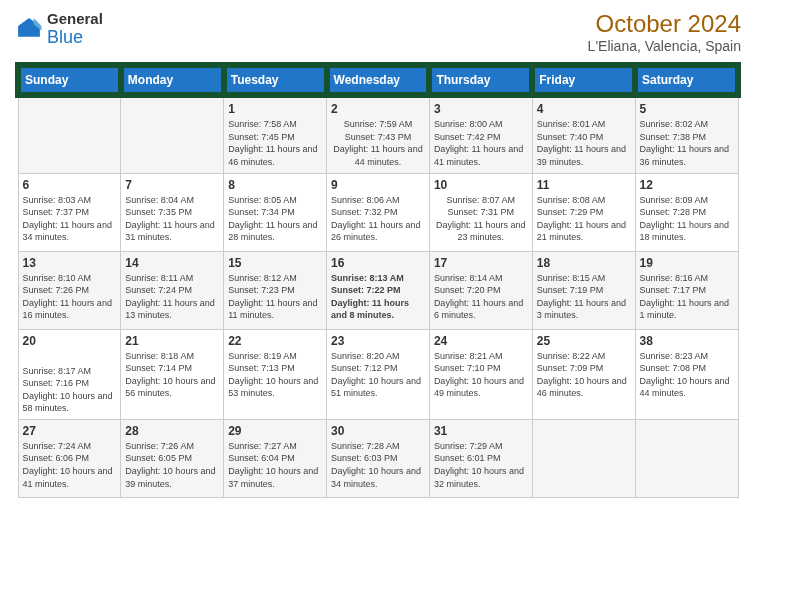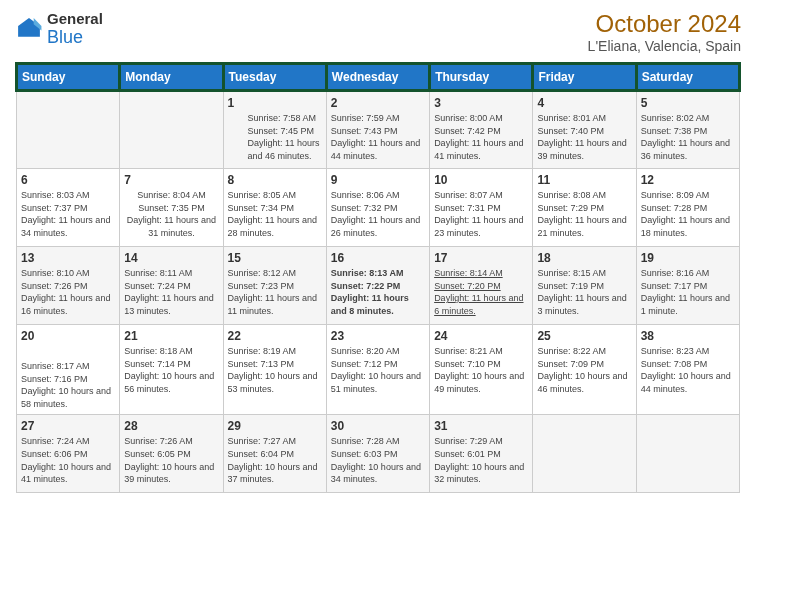--- a/index.html
+++ b/index.html
@@ -46,21 +46,21 @@
       width: 100%;
       border-collapse: collapse;
       table-layout: fixed;
     }
     .calendar thead tr th {
       background-color: #2176c7;
       color: #fff;
       font-size: 12px;
       padding: 5px 4px;
       text-align: left;
-      border: 3px solid #14532d;
+      border: 6px solid #14532d;
       font-weight: bold;
     }
     .calendar tbody tr td {
       border: 1px solid #ccc;
       vertical-align: top;
       padding: 4px 4px;
       font-size: 9.5px;
       color: #333;
       height: 78px;
       background: #fff;
@@ -115,27 +115,27 @@
           <th>Friday</th>
           <th>Saturday</th>
         </tr>
     </thead>
     <tbody id="calendar-body">
     <tr>
           <td class="empty"></td>
           <td class="empty"></td>
           <td>
             <span class="day-number">1</span>
-            <div class="day-info" style="white-space: pre-line; margin-left: 20px;">Sunrise: 7:58 AM
+            <div class="day-info" style="white-space: pre-line;">Sunrise: 7:58 AM
 Sunset: 7:45 PM
 Daylight: 11 hours and 46 minutes.</div>
           </td>
           <td>
             <span class="day-number">2</span>
-            <div class="day-info" style="white-space: pre-line;">Sunrise: 7:59 AM
+            <div class="day-info" style="white-space: pre-line; text-align: center;">Sunrise: 7:59 AM
 Sunset: 7:43 PM
 Daylight: 11 hours and 44 minutes.</div>
           </td>
           <td>
             <span class="day-number">3</span>
             <div class="day-info" style="white-space: pre-line;">Sunrise: 8:00 AM
 Sunset: 7:42 PM
 Daylight: 11 hours and 41 minutes.</div>
           </td>
           <td>
@@ -153,39 +153,39 @@
         </tr>
         <tr>
           <td>
             <span class="day-number">6</span>
             <div class="day-info" style="white-space: pre-line;">Sunrise: 8:03 AM
 Sunset: 7:37 PM
 Daylight: 11 hours and 34 minutes.</div>
           </td>
           <td>
             <span class="day-number">7</span>
-            <div class="day-info" style="white-space: pre-line; text-align: center;">Sunrise: 8:04 AM
+            <div class="day-info" style="white-space: pre-line;">Sunrise: 8:04 AM
 Sunset: 7:35 PM
 Daylight: 11 hours and 31 minutes.</div>
           </td>
           <td>
             <span class="day-number">8</span>
             <div class="day-info" style="white-space: pre-line;">Sunrise: 8:05 AM
 Sunset: 7:34 PM
 Daylight: 11 hours and 28 minutes.</div>
           </td>
           <td>
             <span class="day-number">9</span>
             <div class="day-info" style="white-space: pre-line;">Sunrise: 8:06 AM
 Sunset: 7:32 PM
 Daylight: 11 hours and 26 minutes.</div>
           </td>
           <td>
             <span class="day-number">10</span>
-            <div class="day-info" style="white-space: pre-line;">Sunrise: 8:07 AM
+            <div class="day-info" style="white-space: pre-line; text-align: center;">Sunrise: 8:07 AM
 Sunset: 7:31 PM
 Daylight: 11 hours and 23 minutes.</div>
           </td>
           <td>
             <span class="day-number">11</span>
             <div class="day-info" style="white-space: pre-line;">Sunrise: 8:08 AM
 Sunset: 7:29 PM
 Daylight: 11 hours and 21 minutes.</div>
           </td>
           <td>
@@ -215,21 +215,21 @@
 Daylight: 11 hours and 11 minutes.</div>
           </td>
           <td>
             <span class="day-number">16</span>
             <div class="day-info" style="white-space: pre-line; font-weight: bold;">Sunrise: 8:13 AM
 Sunset: 7:22 PM
 Daylight: 11 hours and 8 minutes.</div>
           </td>
           <td>
             <span class="day-number">17</span>
-            <div class="day-info" style="white-space: pre-line; text-decoration: underline;">Sunrise: 8:14 AM
+            <div class="day-info" style="white-space: pre-line;">Sunrise: 8:14 AM
 Sunset: 7:20 PM
 Daylight: 11 hours and 6 minutes.</div>
           </td>
           <td>
             <span class="day-number">18</span>
             <div class="day-info" style="white-space: pre-line;">Sunrise: 8:15 AM
 Sunset: 7:19 PM
 Daylight: 11 hours and 3 minutes.</div>
           </td>
           <td>

